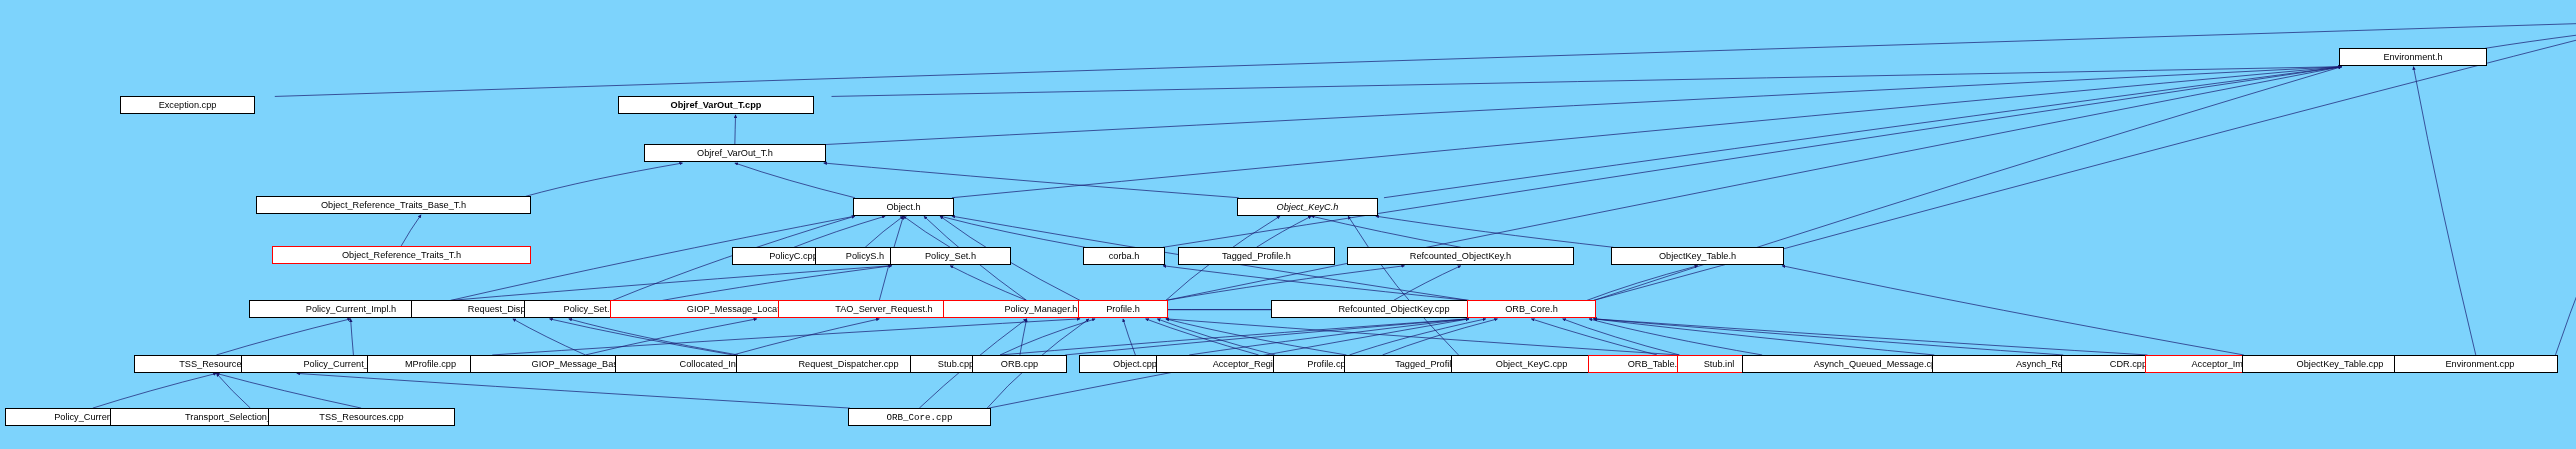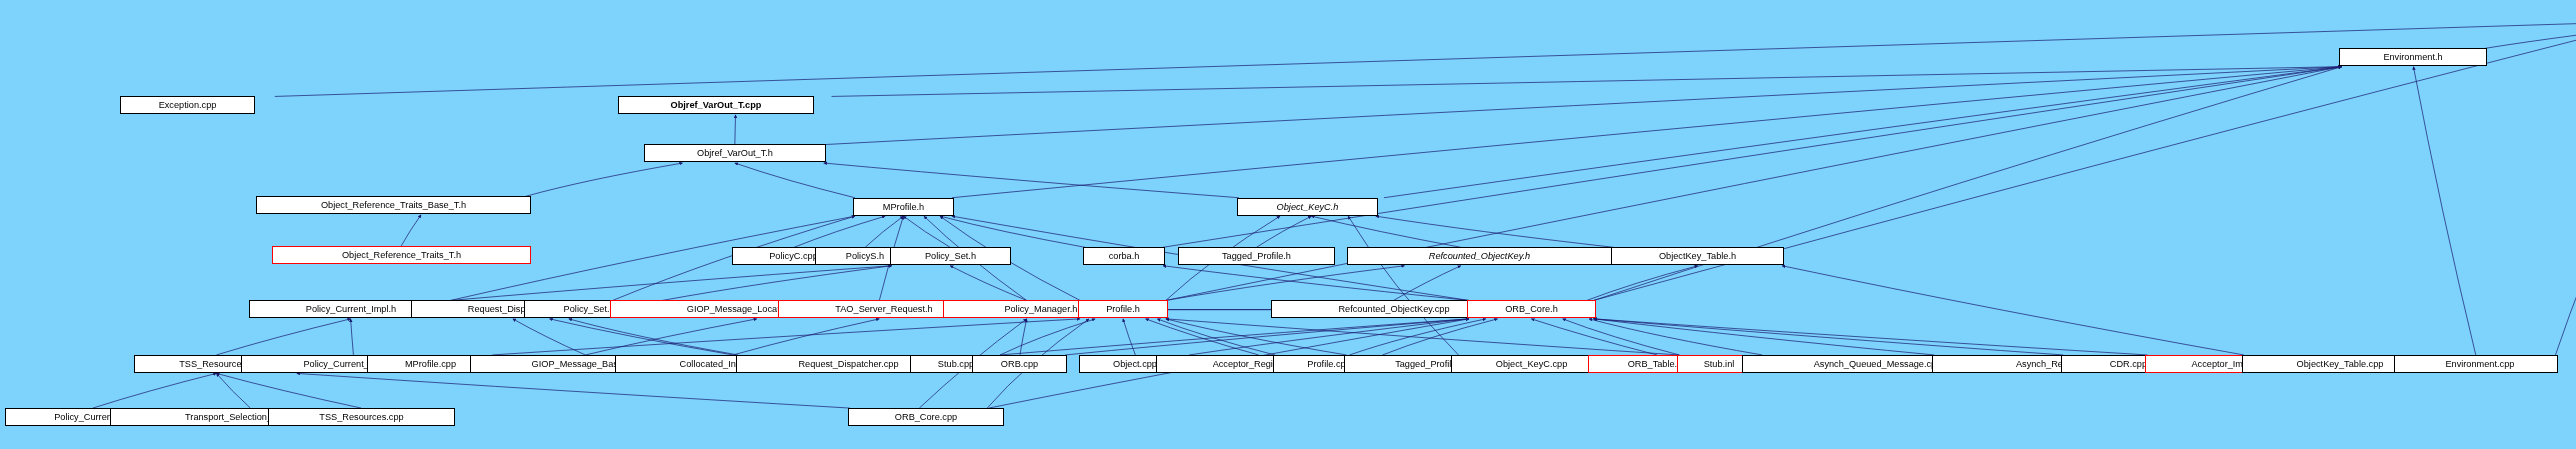--- a/index.html
+++ b/index.html
@@ -147,41 +147,41 @@
       <div class="node" style="left: 644px; top: 144px; width: 182px;">
         <span>Objref_VarOut_T.h</span>
       </div>
       <div class="node" style="left: 256px; top: 196px; width: 275px;">
         <span>Object_Reference_Traits_Base_T.h</span>
       </div>
       <div class="node red" style="left: 272px; top: 246px; width: 259px;">
         <span>Object_Reference_Traits_T.h</span>
       </div>
       <div class="node" style="left: 853px; top: 198px; width: 101px;">
-        <span>MProfile.h</span>
+        <span>Object.h</span>
       </div>
       <div class="node" style="left: 1237px; top: 198px; width: 141px; font-style: italic;">
         <span>Object_KeyC.h</span>
       </div>
       <div class="node" style="left: 732px; top: 247px; width: 123px;">
         <span>PolicyC.cpp</span>
       </div>
       <div class="node" style="left: 815px; top: 247px; width: 100px;">
         <span>PolicyS.h</span>
       </div>
       <div class="node" style="left: 890px; top: 247px; width: 121px;">
         <span>Policy_Set.h</span>
       </div>
       <div class="node" style="left: 1083px; top: 247px; width: 82px;">
         <span>corba.h</span>
       </div>
       <div class="node" style="left: 1178px; top: 247px; width: 157px;">
         <span>Tagged_Profile.h</span>
       </div>
-      <div class="node" style="left: 1347px; top: 247px; width: 265px; font-style: italic;">
+      <div class="node" style="left: 1347px; top: 247px; width: 227px;">
         <span>Refcounted_ObjectKey.h</span>
       </div>
       <div class="node" style="left: 1611px; top: 247px; width: 173px;">
         <span>ObjectKey_Table.h</span>
       </div>
       <div class="node" style="left: 249px; top: 300px; width: 204px;">
         <span>Policy_Current_Impl.h</span>
       </div>
       <div class="node" style="left: 411px; top: 300px; width: 204px;">
         <span>Request_Dispatcher.h</span>
@@ -272,18 +272,18 @@
       </div>
       <div class="node" style="left: 5px; top: 408px; width: 176px;">
         <span>Policy_Current.cpp</span>
       </div>
       <div class="node" style="left: 110px; top: 408px; width: 280px;">
         <span>Transport_Selection_Guard.cpp</span>
       </div>
       <div class="node" style="left: 268px; top: 408px; width: 187px;">
         <span>TSS_Resources.cpp</span>
       </div>
-      <div class="node" style="left: 848px; top: 408px; width: 156px;">
+      <div class="node" style="left: 848px; top: 408px; width: 143px; font-family: Liberation Mono, monospace;">
         <span>ORB_Core.cpp</span>
       </div>
     </div>
 </div>
 
 
 </body></html>

